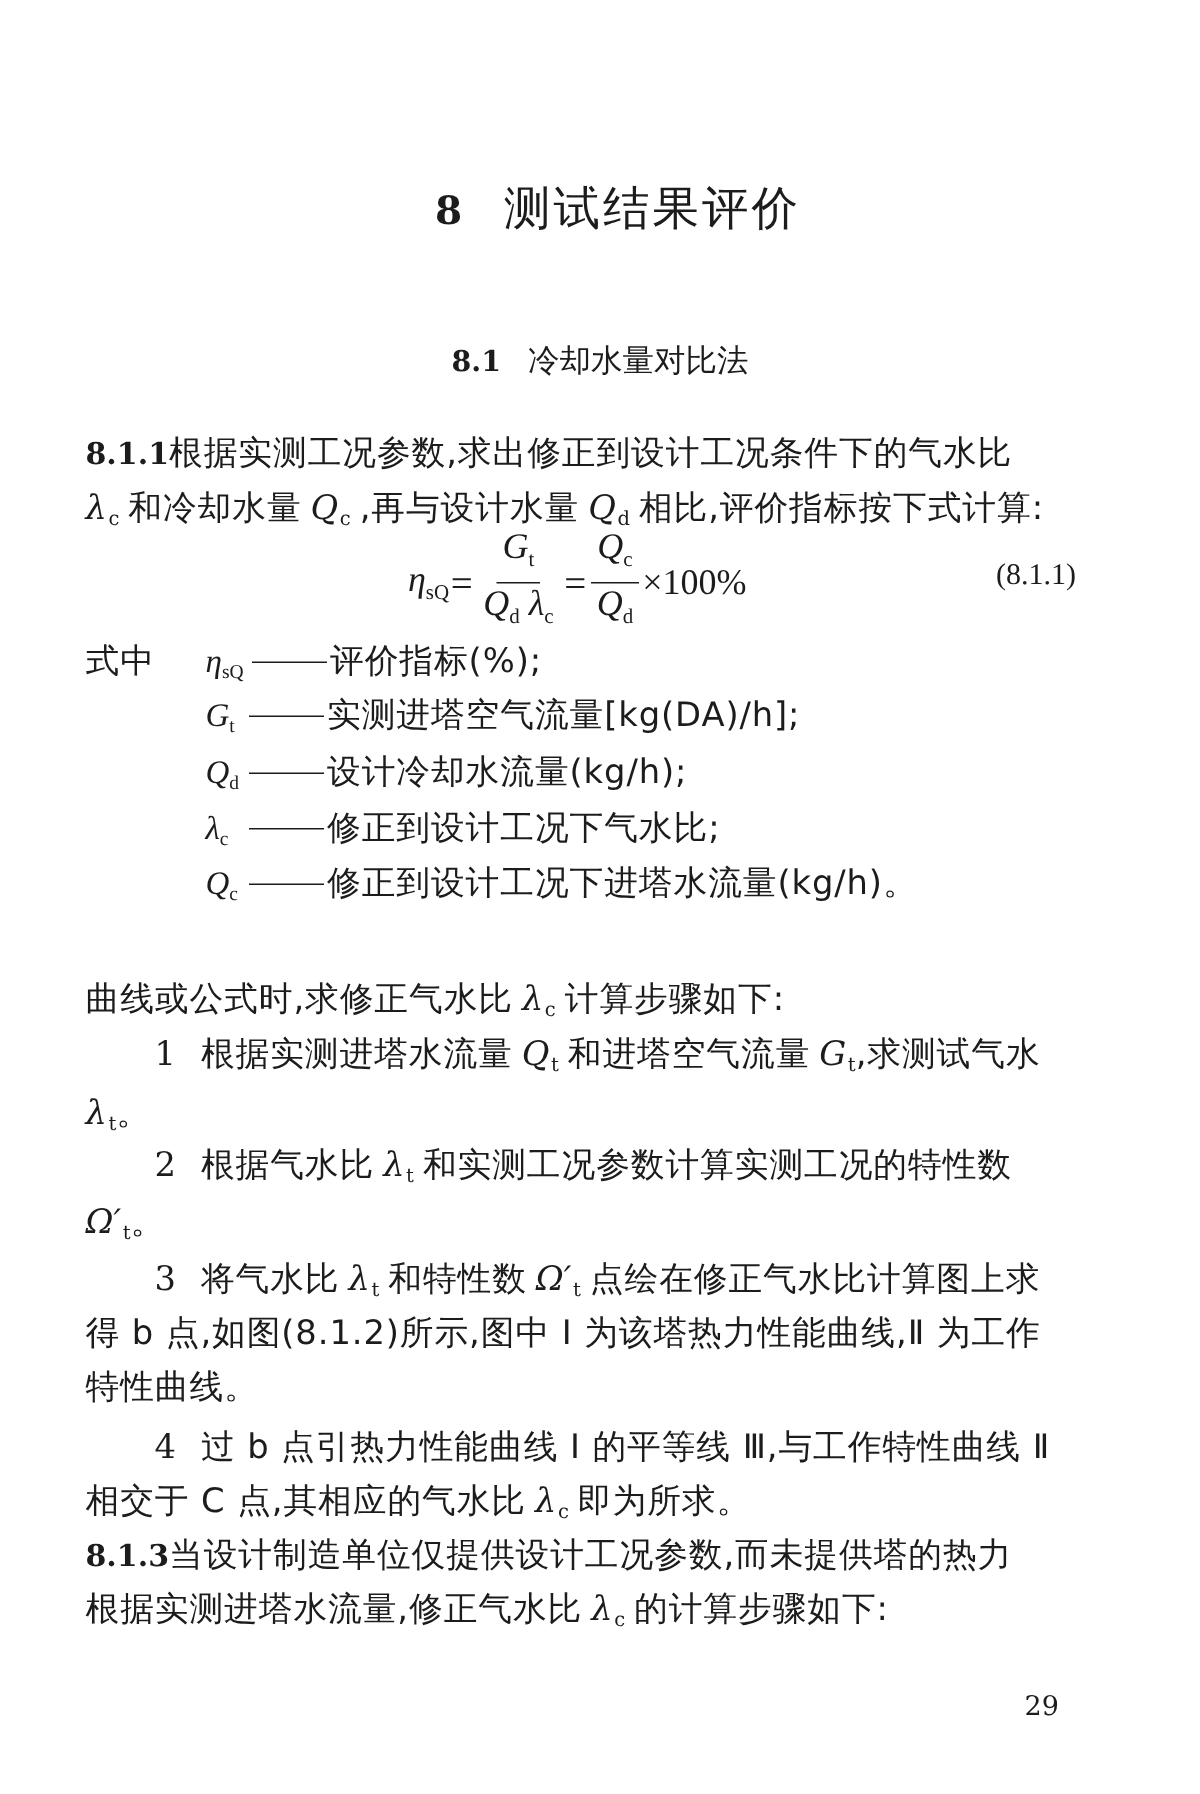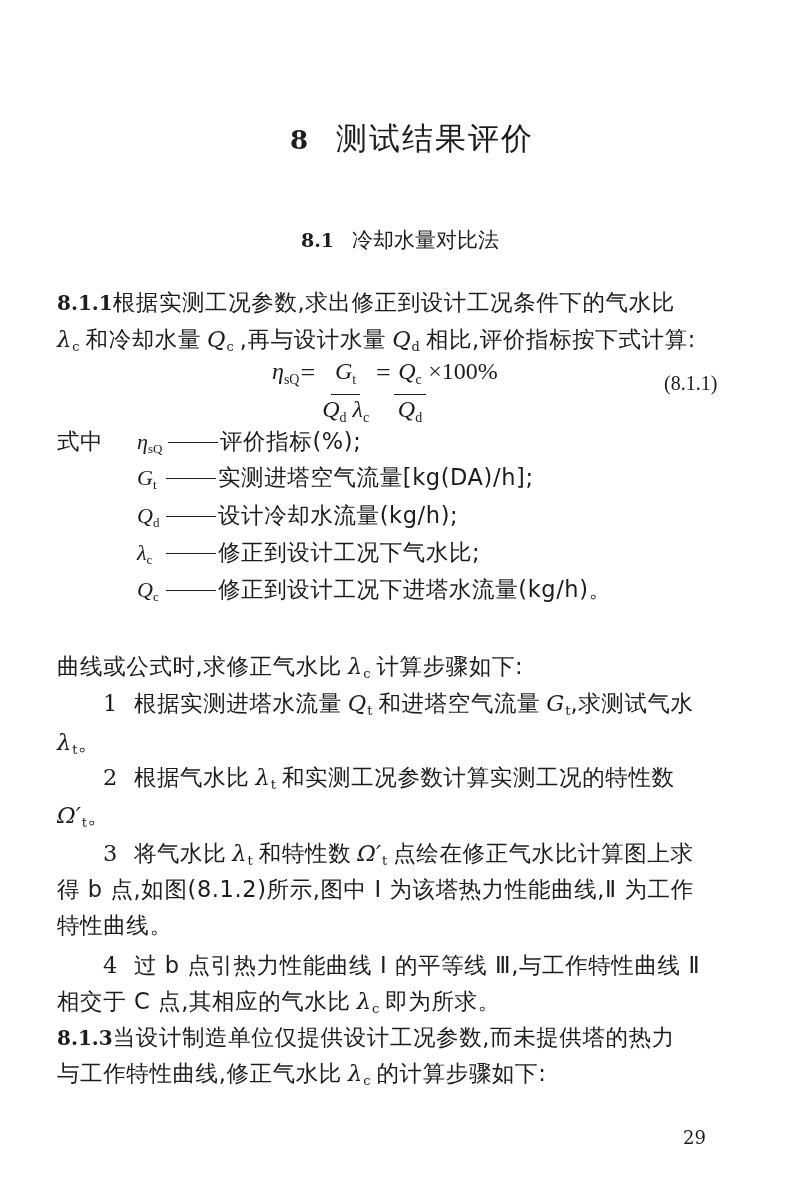--- a/index.html
+++ b/index.html
@@ -92,20 +92,21 @@
       top: 358px;
       left: 0;
       width: 800px;
       height: 62px;
     }
     .formula-body {
       position: absolute;
       left: 272px;
       top: 0;
       display: flex;
+      align-items: center;
       height: 62px;
       font-family: "Liberation Serif", "DejaVu Serif", serif;
       font-size: 24px;
     }
     .frac {
       display: inline-flex;
       flex-direction: column;
       align-items: center;
       margin: 0 2px;
     }
@@ -248,17 +249,17 @@
     <span class="step">4</span><span>过 b 点引热力性能曲线 Ⅰ 的平等线 Ⅲ,与工作特性曲线 Ⅱ</span>
   </div>
   <div class="line" style="top:986px;">
     <span>相交于 C 点,其相应的气水比</span><span class="math"><span>λ</span><sub>c</sub></span><span>即为所求。</span>
   </div>
 
   <div class="line" style="top:1022px;">
     <span class="clause">8.1.3</span><span>当设计制造单位仅提供设计工况参数,而未提供塔的热力</span>
   </div>
   <div class="line" style="top:1058px;">
-    <span>与工作特性曲线,修正气水比</span><span class="math"><span>λ</span><sub>c</sub></span><span>的计算步骤如下:</span>
+    <span>根据实测进塔水流量,修正气水比</span><span class="math"><span>λ</span><sub>c</sub></span><span>的计算步骤如下:</span>
   </div>
 
   <div class="page-number">29</div>
 </div>
 
 </body></html>

